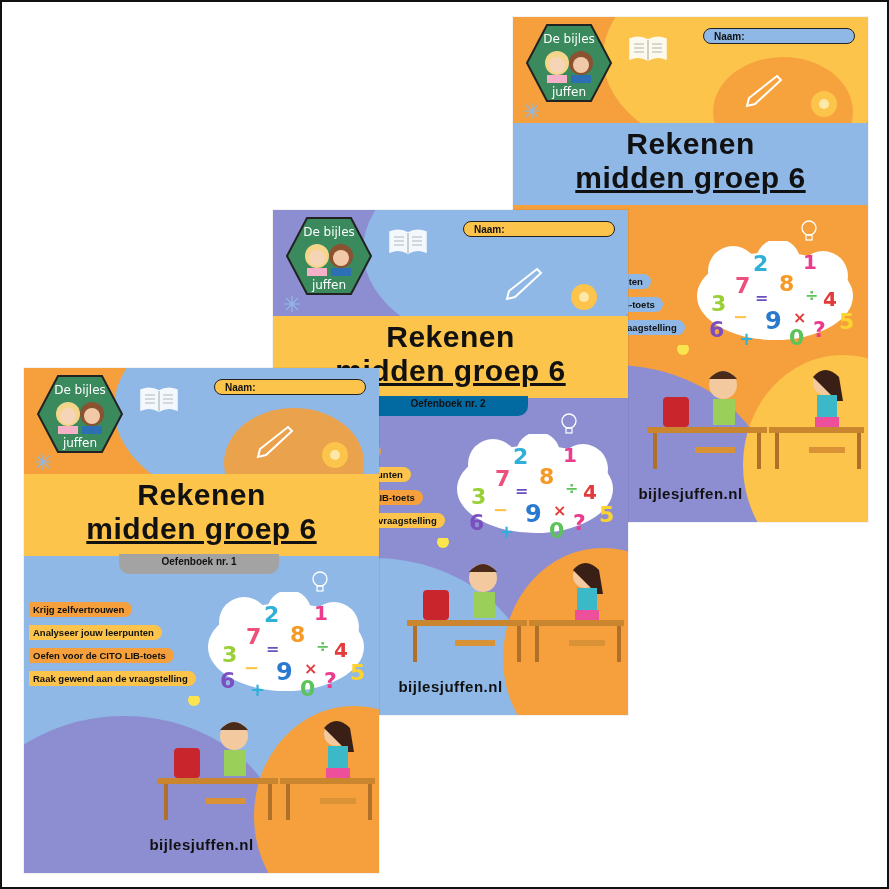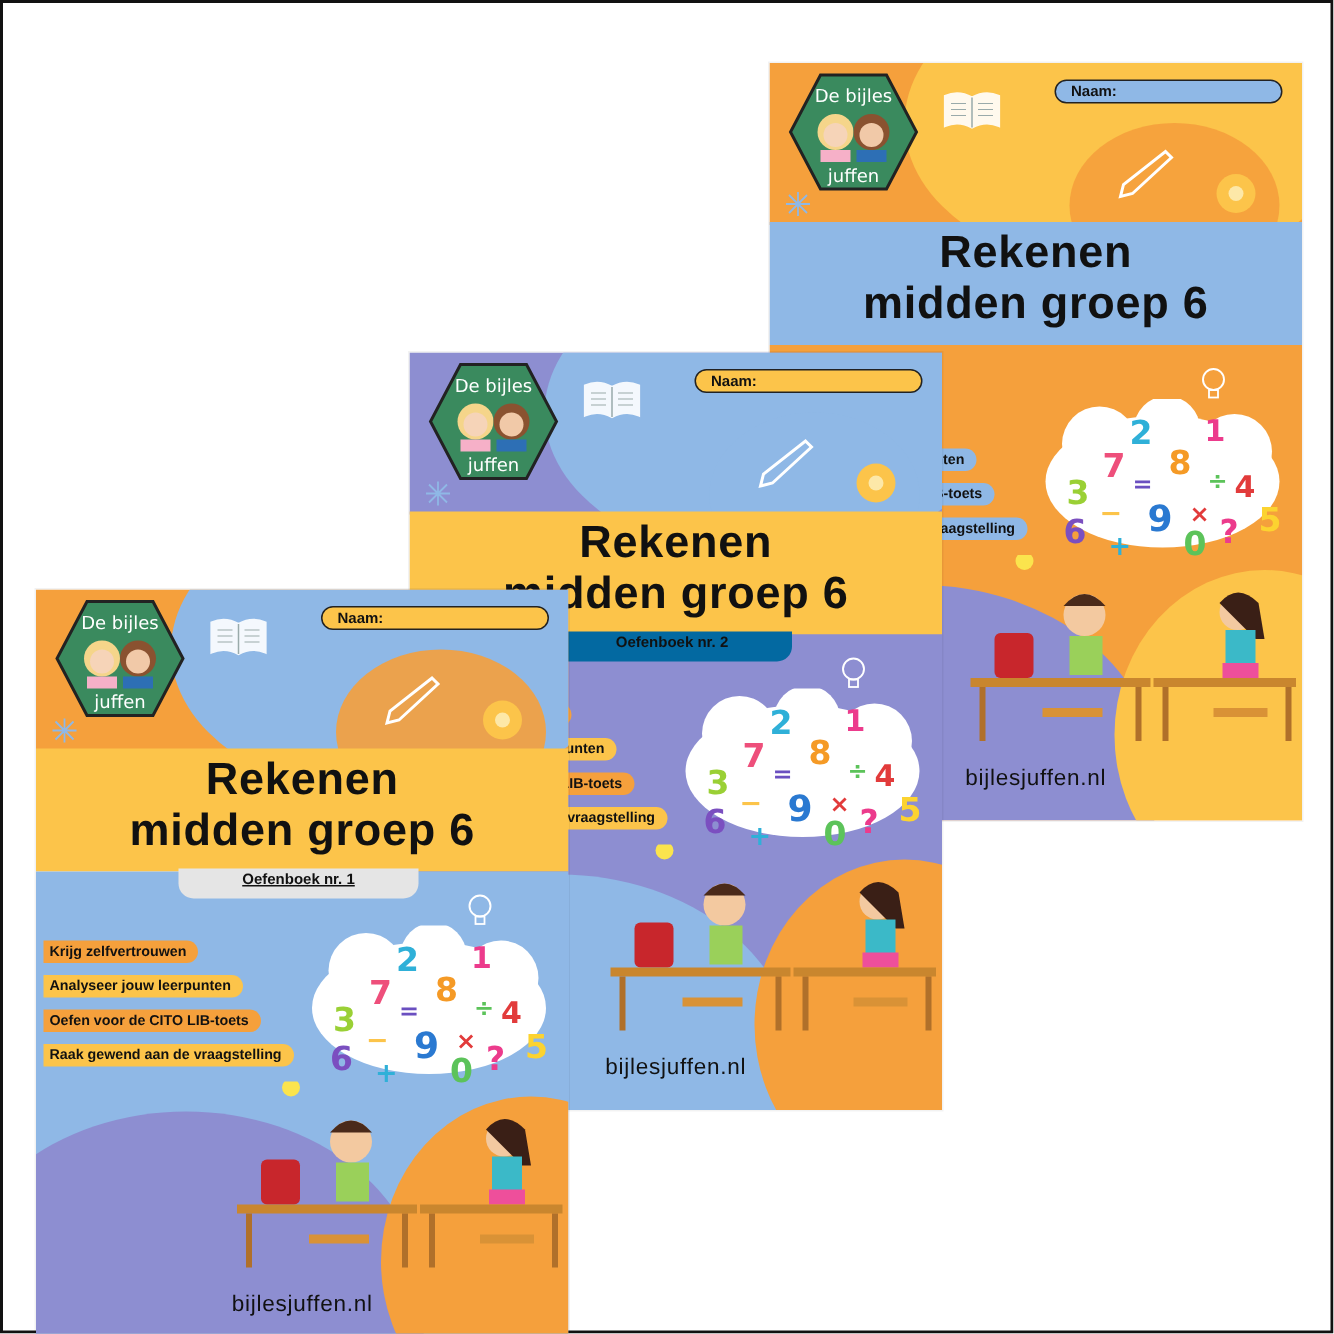--- a/index.html
+++ b/index.html
@@ -1,41 +1,41 @@
 <!DOCTYPE html>
 <html><head>
 <meta charset="utf-8">
 <style>
   html, body { margin:0; padding:0; }
   body { width:889px; height:889px; position:relative; background:#ffffff; overflow:hidden;
          font-family:"Liberation Sans", sans-serif; }
   .frame { position:absolute; left:0; top:0; width:885px; height:885px; border:2px solid #111; background:#fff; }
-  .book { position:absolute; width:355px; height:505px; overflow:hidden; box-shadow:0 0 0 1px rgba(0,0,0,0.05);margin-top:25px; }
+  .book { position:absolute; width:355px; height:505px; overflow:hidden; box-shadow:0 0 0 1px rgba(0,0,0,0.05); }
   .book1 { left:24px; top:368px; z-index:3; }
   .book2 { left:273px; top:210px; z-index:2; }
   .book3 { left:513px; top:17px; z-index:1; }
 
   .hdr { position:absolute; left:0; top:0; width:100%; height:108px; overflow:hidden; }
   .blob { position:absolute; border-radius:50%; }
   .logo { position:absolute; left:12px; top:6px; width:88px; height:80px; }
   .naam { position:absolute; left:190px; top:11px; width:152px; height:16px; border:1.5px solid #222;
           border-radius:9px; font-weight:bold; font-size:10px; line-height:16px; padding-left:10px; box-sizing:border-box; color:#111; }
   .deco { position:absolute; }
 
   .titleband { position:absolute; left:0; top:106px; width:100%; height:82px; }
   .title { position:absolute; left:0; width:100%; text-align:center; font-weight:bold; color:#111; font-size:30px; line-height:34px; letter-spacing:0.5px; }
-  .t1 { top:110px; } .t2 { top:144px; }
+  .t1 { top:110px; } .t2 { top:144px;text-decoration:underline; }
   .subtab { position:absolute; left:95px; top:186px; width:160px; height:20px; border-radius:0 0 10px 10px;
             font-size:10px; font-weight:bold; text-align:center; line-height:16px; color:#111; }
 
   .body { position:absolute; left:0; top:188px; width:100%; height:317px; overflow:hidden; }
   .pill { position:absolute; left:5px; height:15px; border-radius:0 8px 8px 0; font-size:9.5px; font-weight:bold;
           line-height:15px; padding:0 8px 0 4px; color:#111; white-space:nowrap; }
   .cloud { position:absolute; left:180px; top:36px; width:165px; height:105px; }
-  .site { position:absolute; left:0; width:100%; top:280px; text-align:center; font-weight:normal; font-size:15px; color:#111; letter-spacing:0.5px; }
+  .site { position:absolute; left:0; width:100%; top:280px; text-align:center; font-weight:bold; font-size:15px; color:#111; letter-spacing:0.5px; }
   .scene { position:absolute; left:120px; top:140px; width:235px; height:130px; }
 </style>
 </head>
 <body>
 
 <div class="frame"></div>
 
 <div id="books">
     <div class="book book1">
     <div class="hdr" style="background: rgb(245, 160, 60);">
@@ -125,21 +125,21 @@
           <rect x="136" y="82" width="95" height="6" fill="#c9862e"></rect>
         <rect x="20" y="88" width="4" height="36" fill="#b0702a"></rect>
           <rect x="124" y="88" width="4" height="36" fill="#b0702a"></rect>
         <rect x="142" y="88" width="4" height="36" fill="#b0702a"></rect>
           <rect x="224" y="88" width="4" height="36" fill="#b0702a"></rect>
         <rect x="62" y="102" width="40" height="6" fill="#d99236"></rect>
           <rect x="176" y="102" width="36" height="6" fill="#d99236"></rect>
       </svg>
       <div class="site">bijlesjuffen.nl</div>
     </div>
-    <div class="subtab" style="background: #e5e5e5; text-decoration: underline;">Oefenboek nr. 1</div>
+    <div class="subtab" style="background: #a3a3a3;">Oefenboek nr. 1</div>
   </div>
     <div class="book book2">
     <div class="hdr" style="background: rgb(141, 142, 209);">
       <div class="blob hb1" style="left: 90px; top: -60px; width: 300px; height: 200px; background: rgb(143, 184, 230);"></div>
       <div class="blob hb2" style="left: 200px; top: 40px; width: 140px; height: 110px; background: rgb(143, 184, 230); opacity: 0.9;"></div>
       <svg class="deco" style="left:115px;top:18px" width="40" height="28" viewBox="0 0 40 28">
         <path d="M2 4 Q11 0 20 5 Q29 0 38 4 L38 24 Q29 20 20 25 Q11 20 2 24 Z" fill="#fff" stroke="#fff" stroke-width="1.5" opacity="0.9"></path>
         <path d="M20 5 L20 25" stroke="#9aa" stroke-width="1"></path>
         <path d="M6 9 L16 9 M6 13 L16 13 M6 17 L16 17 M24 9 L34 9 M24 13 L34 13 M24 17 L34 17" stroke="#9aa" stroke-width="0.8"></path>
       </svg>

